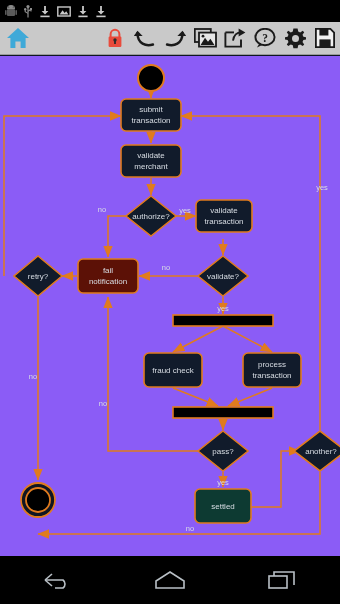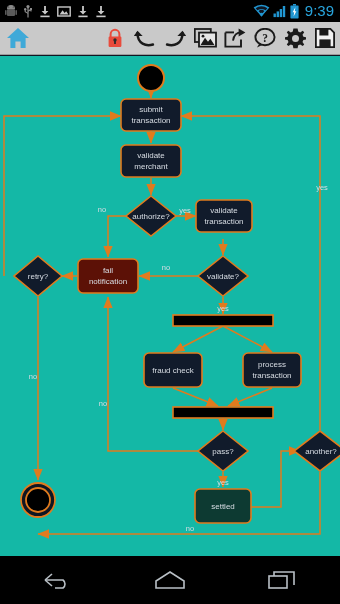--- a/index.html
+++ b/index.html
@@ -78,21 +78,21 @@
     align-items: center;
     justify-content: center;
   }
 
   
   #canvas {
     position: absolute;
     left: 0; top: 56px;
     width: 340px;
     height: 500px;
-    background: #14b8a6;
+    background: #8b5cf6;
   }
   #canvas svg { display: block; }
 
   
   #navbar {
     position: absolute;
     left: 0; top: 556px;
     width: 340px; height: 48px;
     background: #000;
     display: flex;
@@ -142,41 +142,20 @@
       <svg class="sb-ico" width="12" height="13" viewBox="0 0 12 13">
         <rect x="5.1" y="1" width="1.8" height="6" fill="#c9c9c9"></rect>
         <path d="M2.6 6 L6 9.6 L9.4 6 Z" fill="#c9c9c9"></path>
         <rect x="1.4" y="10.6" width="9.2" height="1.6" fill="#c9c9c9"></rect>
       </svg>
       <svg class="sb-ico" width="12" height="13" viewBox="0 0 12 13">
         <rect x="5.1" y="1" width="1.8" height="6" fill="#c9c9c9"></rect>
         <path d="M2.6 6 L6 9.6 L9.4 6 Z" fill="#c9c9c9"></path>
         <rect x="1.4" y="10.6" width="9.2" height="1.6" fill="#c9c9c9"></rect>
       </svg>
-    </div>
-    <div class="right">
-      <svg class="sb-ico" width="17" height="14" viewBox="0 0 17 14">
-        <path d="M8.5 12.6 L0.6 3.6 A12 12 0 0 1 16.4 3.6 Z" fill="#2196d1"></path>
-        <path d="M8.5 11 L2.6 4.3 A9.4 9.4 0 0 1 14.4 4.3 Z" fill="#0f1622"></path>
-        <path d="M8.5 12.6 L3.9 6.6 A7 7 0 0 1 13.1 6.6 Z" fill="#2196d1"></path>
-        <path d="M8.5 10.4 L5.6 7 A4.6 4.6 0 0 1 11.4 7 Z" fill="#0f1622"></path>
-        <path d="M8.5 12.6 L6.4 9.6 A3.2 3.2 0 0 1 10.6 9.6 Z" fill="#2196d1"></path>
-      </svg>
-      <svg class="sb-ico" width="14" height="14" viewBox="0 0 14 14">
-        <rect x="0.5" y="9.5" width="2.4" height="3.6" fill="#2196d1"></rect>
-        <rect x="3.6" y="7.4" width="2.4" height="5.7" fill="#2196d1"></rect>
-        <rect x="6.7" y="5" width="2.4" height="8.1" fill="#2196d1"></rect>
-        <rect x="9.8" y="2" width="2.4" height="11.1" fill="#2196d1"></rect>
-      </svg>
-      <svg class="sb-ico" width="9" height="15" viewBox="0 0 9 15">
-        <rect x="3" y="0" width="3" height="1.6" fill="#2196d1"></rect>
-        <rect x="0.4" y="1.4" width="8.2" height="13" rx="0.6" fill="#2196d1"></rect>
-        <path d="M5.4 3.2 L2.6 8.2 L4.2 8.2 L3.6 12.6 L6.4 7.2 L4.8 7.2 Z" fill="#ffffff"></path>
-      </svg>
-      <div id="clock">9:39</div>
     </div>
   </div>
 
   <div id="toolbar">
     <div class="tb-home">
       <svg width="24" height="22" viewBox="0 0 24 22">
         <path d="M12 1 L23 11 L19.6 11 L19.6 21 L14.6 21 L14.6 14.6 L9.4 14.6 L9.4 21 L4.4 21 L4.4 11 L1 11 Z" fill="#3fa9d8"></path>
       </svg>
     </div>
     <div class="tb-spacer"></div>

